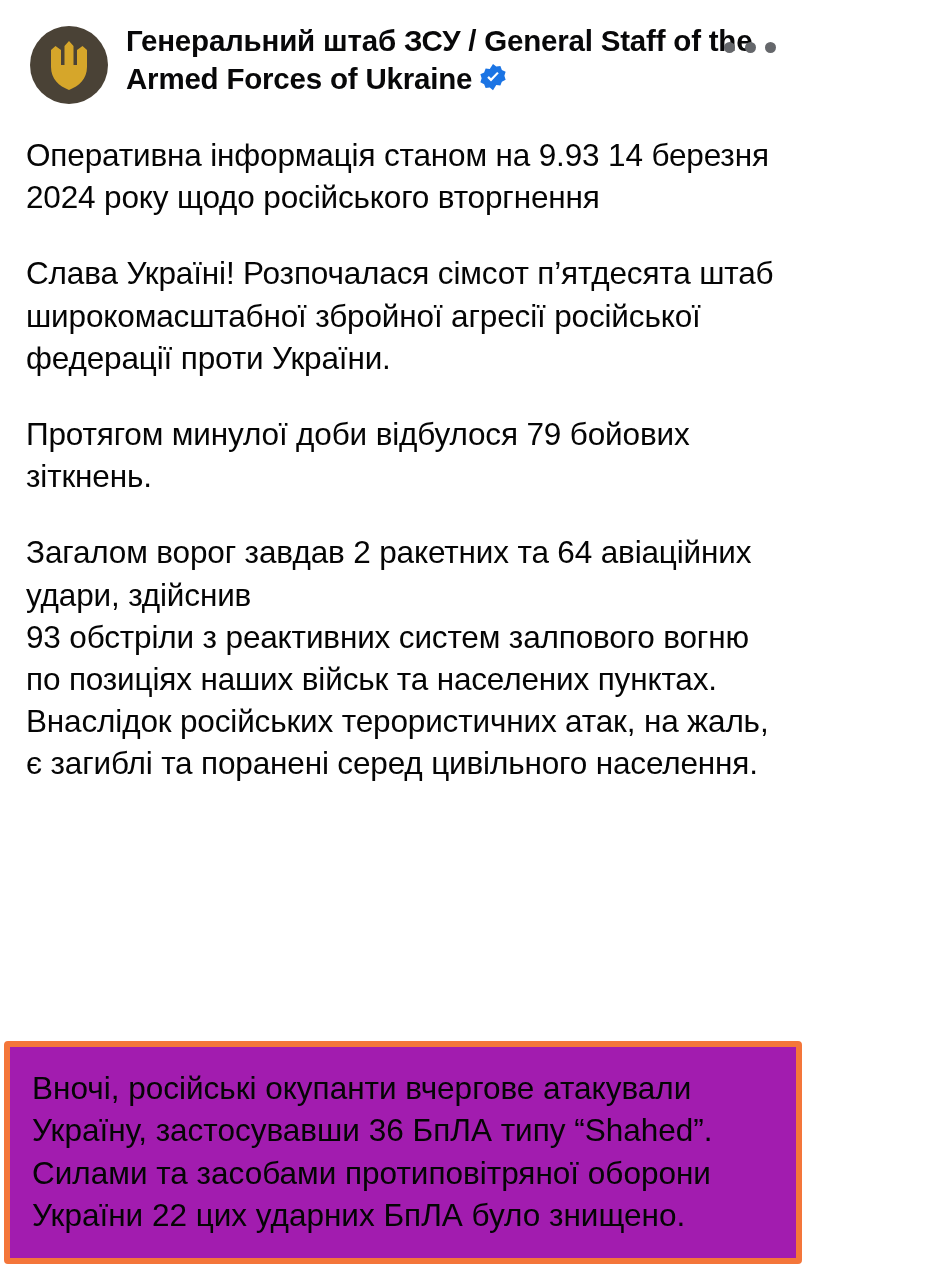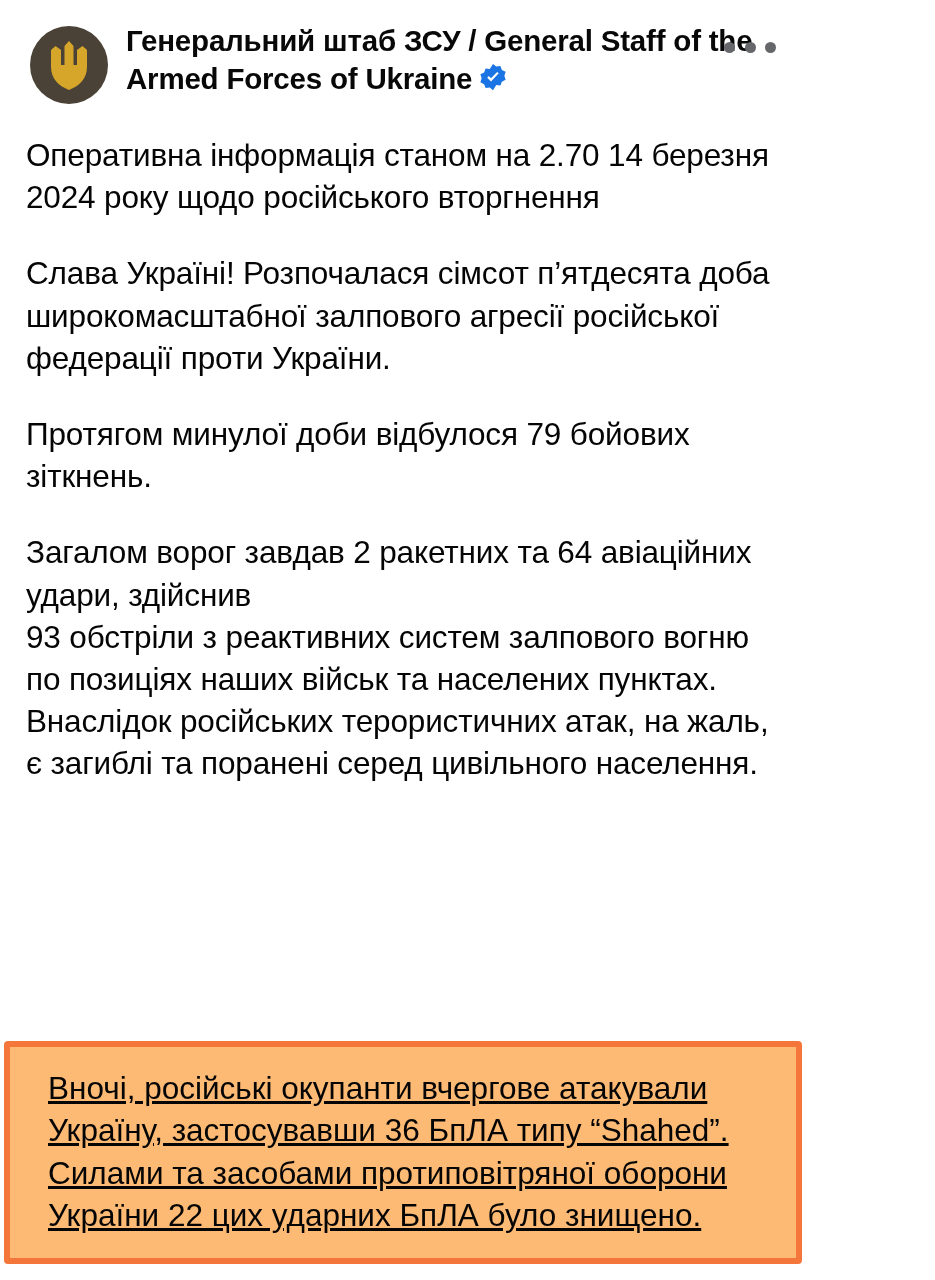--- a/index.html
+++ b/index.html
@@ -126,24 +126,23 @@
   .para:last-child { margin-bottom: 16px; }
 
   
   .highlight-block {
     position: absolute;
     left: 4px;
     right: 4px;
     bottom: 16px;
     border: 6px solid #f4763a;
     border-radius: 4px;
-    padding: 20px 22px 22px 38px;
+    padding: 20px 22px 22px 22px;
     box-sizing: border-box;
-    background: #fdba74;
-    text-decoration: underline;
+    background: #a21caf;
   }
   .highlight-block .para {
     margin: 0;
     font-size: 31.5px;
     line-height: 1.34;
   }
 </style>
 </head>
 <body>
 
@@ -166,22 +165,22 @@
     </div>
 
     <div class="more-btn">
       <span></span>
       <span></span>
       <span></span>
     </div>
   </div>
 
   <div class="post-body">
-    <p class="para">Оперативна інформація станом на 2.70 14 березня 2024 року щодо російського вторгнення</p>
-    <p class="para">Слава Україні! Розпочалася сімсот п’ятдесята доба широкомасштабної залпового агресії російської федерації проти України.</p>
+    <p class="para">Оперативна інформація станом на 9.93 14 березня 2024 року щодо російського вторгнення</p>
+    <p class="para">Слава Україні! Розпочалася сімсот п’ятдесята штаб широкомасштабної збройної агресії російської федерації проти України.</p>
     <p class="para">Протягом минулої доби відбулося 79 бойових зіткнень.</p>
     <p class="para">Загалом ворог завдав 2 ракетних та 64 авіаційних удари, здійснив
 93 обстріли з реактивних систем залпового вогню по позиціях наших військ та населених пунктах. Внаслідок російських терористичних атак, на жаль, є загиблі та поранені серед цивільного населення.</p>
   </div>
 
   <div class="highlight-block" style="border-color: rgb(244, 118, 58);">
     <p class="para">Вночі, російські окупанти вчергове атакували Україну, застосувавши 36 БпЛА типу “Shahed”. Силами та засобами протиповітряної оборони України 22 цих ударних БпЛА було знищено.</p>
   </div>
 
 </div>

